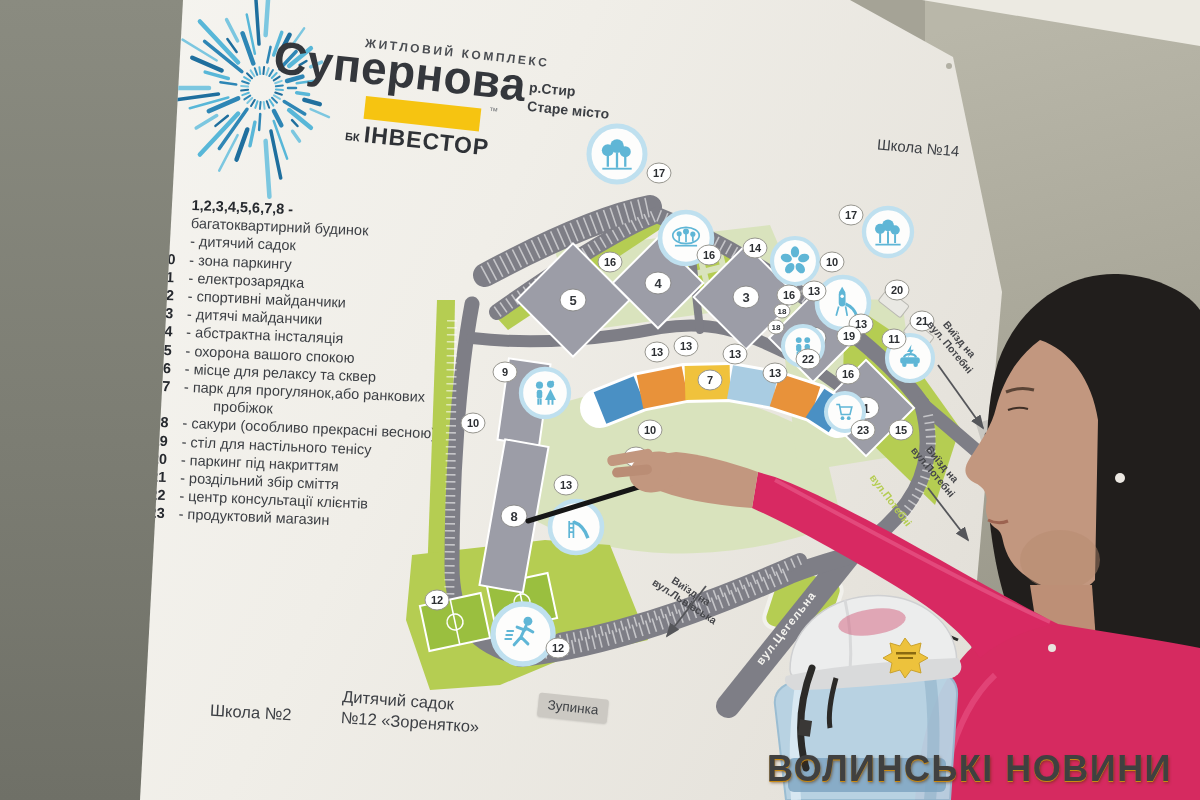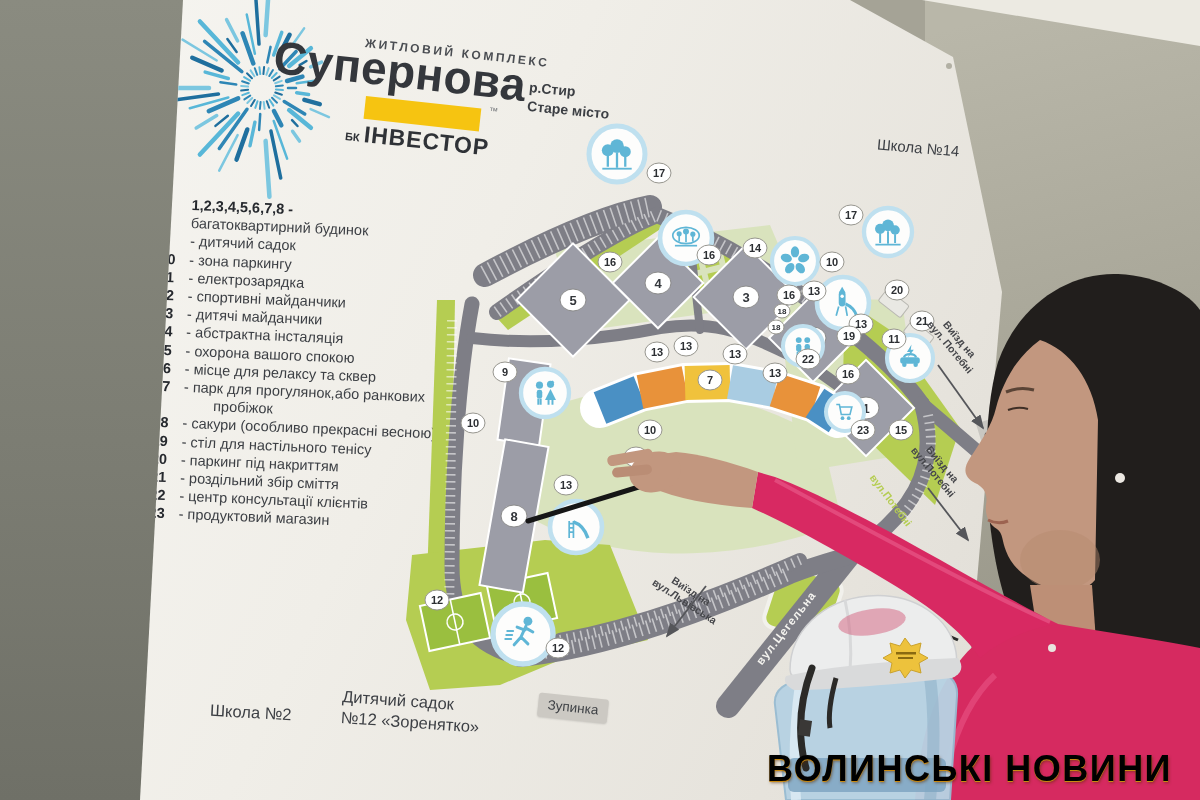--- a/index.html
+++ b/index.html
@@ -587,14 +587,14 @@
       <path d="M786,676 C830,666 900,660 958,658 C964,666 962,674 952,678 C900,684 830,690 794,690 C786,686 783,681 786,676 Z" fill="#d9dadb"></path>
       <path d="M905,638 l6,8 10,-3 -2,10 9,5 -9,5 2,10 -10,-3 -6,8 -5,-8 -10,3 2,-10 -9,-5 9,-5 -2,-10 10,3 Z" fill="#edc23c" stroke="#caa22c"></path>
       <rect x="896" y="652" width="20" height="2.5" fill="#8a6a10"></rect>
       <rect x="898" y="657" width="15" height="2" fill="#8a6a10"></rect>
       <path d="M812,668 C800,700 797,735 806,768" stroke="#2b2a28" stroke-width="7" fill="none" stroke-linecap="round"></path>
       <rect x="799" y="720" width="12" height="16" fill="#3a3836" transform="rotate(8 805 728)"></rect>
       <path d="M836,678 C830,700 828,715 830,728" stroke="#2b2a28" stroke-width="5" fill="none"></path>
     </g>
   </svg>
 
-  <div class="watermark" style="color: #000000;">ВОЛИНСЬКІ НОВИНИ</div>
+  <div class="watermark" style="color: #404040;">ВОЛИНСЬКІ НОВИНИ</div>
 </div>
 
 </body></html>

